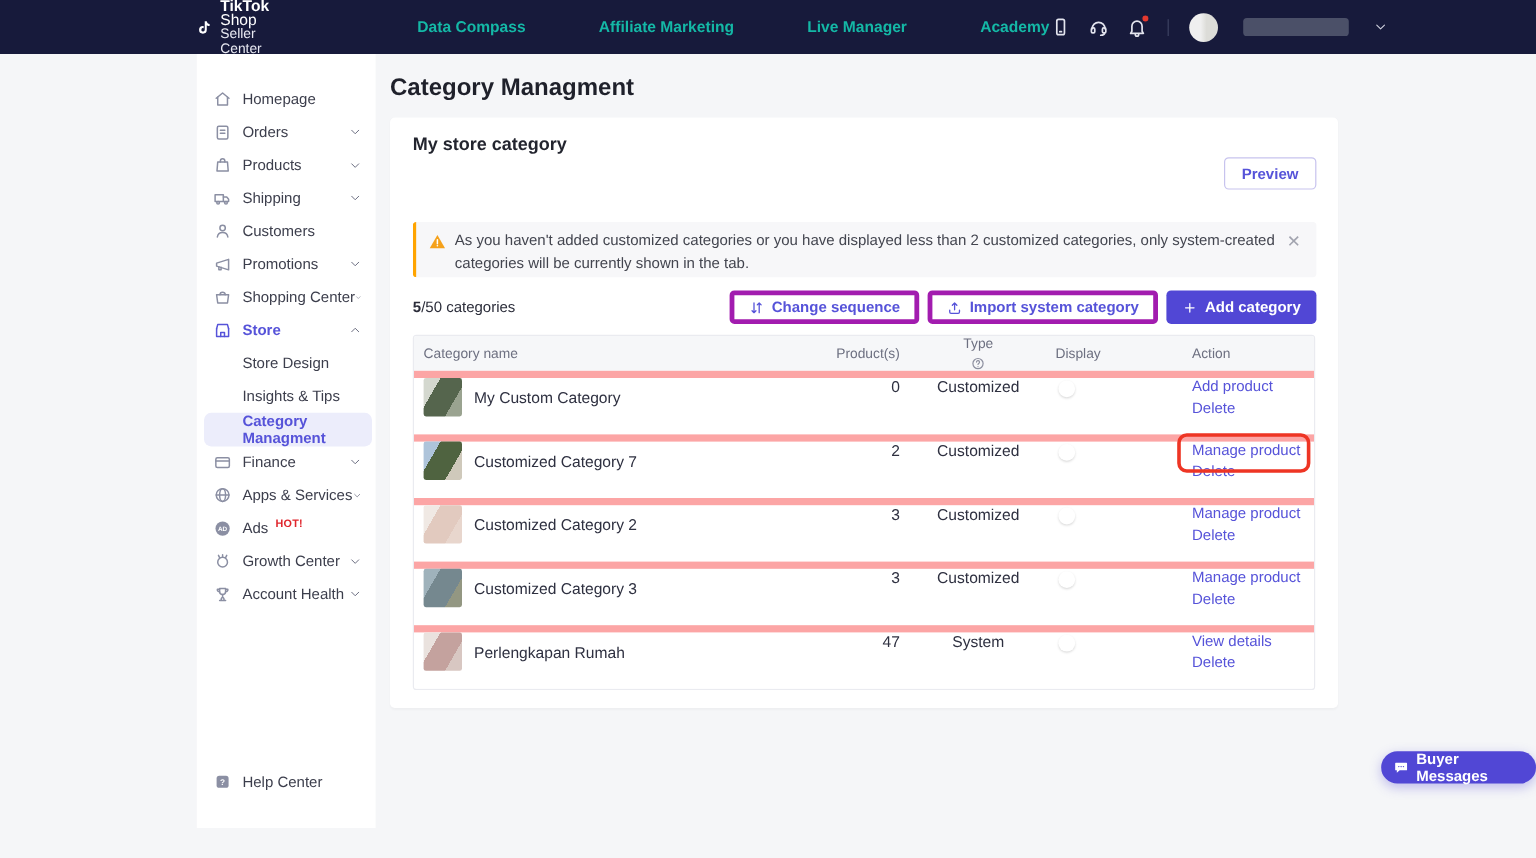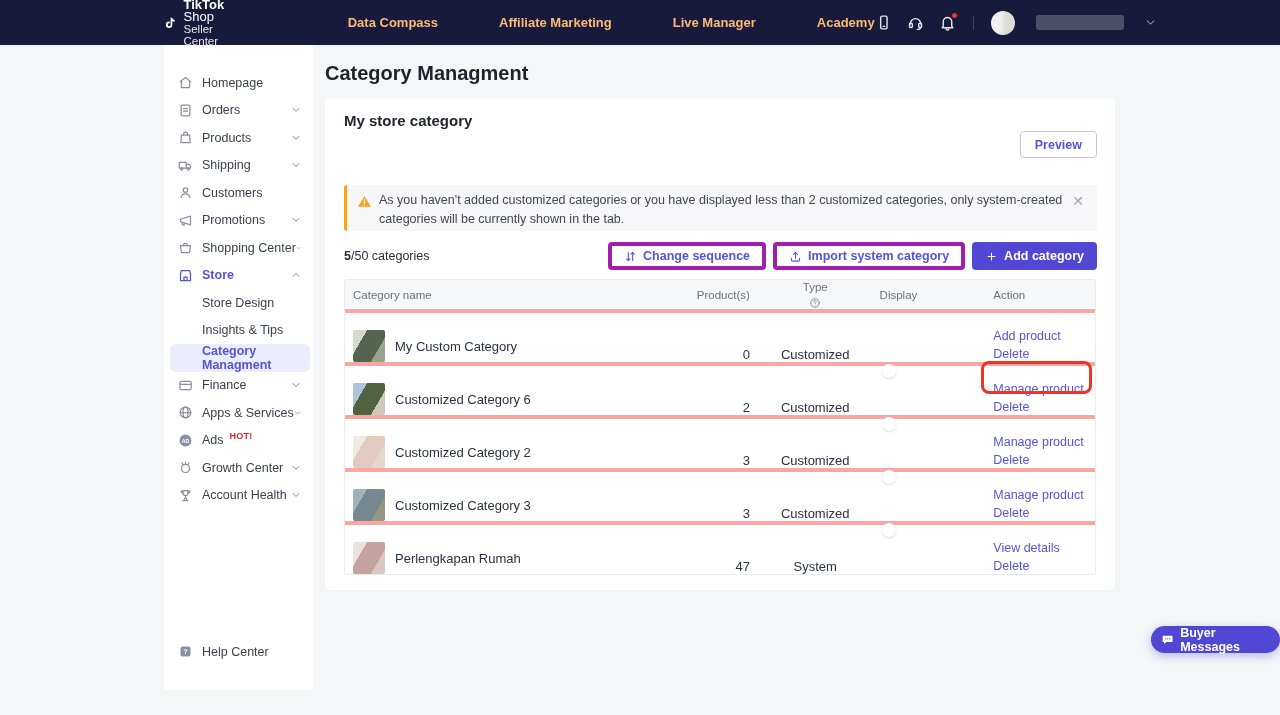--- a/index.html
+++ b/index.html
@@ -13,21 +13,21 @@
   
   .navbar{position:absolute;left:0;top:0;width:1280px;height:45px;background:#171a3b;
     display:flex;align-items:center;padding:0 167px 0 163px;color:#fff;}
   .logo{display:flex;align-items:center;gap:7px;}
   .logo-note{width:21px;height:24px;color:#fff;}
   .logo-text{line-height:12px;}
   .logo-l1{font-size:13px;}
   .logo-l1 b{font-weight:700;}
   .logo-l2{font-size:11.5px;color:#e8e9f2;}
   .nav-menu{display:flex;align-items:center;gap:27px;margin-left:82px;}
-  .nav-item{font-size:13px;font-weight:600;color:#fdba74;cursor:pointer;white-space:nowrap;padding-left:34px;}
+  .nav-item{font-size:13px;font-weight:600;color:#14b8a6;cursor:pointer;white-space:nowrap;padding-left:34px;}
   .nav-right{margin-left:auto;display:flex;align-items:center;gap:15px;}
   .nav-ic{width:17px;height:17px;color:#e3e4ee;position:relative;}
   .bell-wrap{position:relative;}
   .dot{position:absolute;right:-2px;top:-2px;width:7px;height:7px;border-radius:50%;background:#e5392f;border:1px solid #171a3b;}
   .nav-divider{width:1px;height:14px;background:#3c4161;margin:0 2px;}
   .avatar{width:24px;height:24px;border-radius:50%;background:linear-gradient(90deg,#efefef 40%,#dcdcd8 60%);}
   .redacted{width:88px;height:15px;border-radius:3px;background:#4b5068;margin-left:6px;}
   .nav-chev{width:11px;height:11px;color:#cfd1de;margin-left:6px;}
 
   
@@ -62,21 +62,21 @@
   .count-text b{font-weight:700;}
   .btn-group{margin-left:auto;display:flex;gap:7px;}
   .btn-outline{height:28px;padding:0 12px;background:#fff;border:4px solid #a21caf;border-radius:4px;display:flex;align-items:center;gap:6px;
     font-size:12.5px;font-weight:600;color:#5653d9;cursor:pointer;font-family:inherit;}
   .btn-fill{height:28px;padding:0 13px;background:#5147d5;border:none;border-radius:4px;display:flex;align-items:center;gap:6px;
     font-size:12.5px;font-weight:600;color:#fff;cursor:pointer;font-family:inherit;}
   .btn-ic{width:13px;height:13px;}
 
   .table{position:absolute;left:19px;top:181px;width:752px;border:1px solid #eaebf0;border-radius:3px;overflow:hidden;}
   .t-head{display:flex;align-items:center;height:29px;background:#f6f7f9;font-size:11.5px;color:#6d7081;}
-  .t-row{display:flex;align-items:flex-end;height:53px;border-top:4px solid #fca5a5;background:#fff;}
+  .t-row{display:flex;align-items:flex-start;height:53px;border-top:6px solid #fca5a5;background:#fff;}
   .c-name{width:240px;display:flex;align-items:center;gap:10px;padding-left:8px;}
   .c-edit{width:40px;display:flex;align-items:center;}
   .c-prod{width:130px;text-align:right;padding-right:4px;}
   .c-type{width:110px;padding-left:13px;display:flex;align-items:center;gap:4px;flex-direction:column;}
   .c-disp{width:120px;padding-left:16px;}
   .c-act{width:112px;padding-left:10px;display:flex;flex-direction:column;gap:3px;}
   .cell-text{font-size:13px;color:#2e3040;}
   .thumb{width:32px;height:32px;border-radius:2px;flex:none;filter:blur(.6px);}
   .edit-ic{width:14px;height:14px;color:#a7aab6;cursor:pointer;}
   .q-ic{width:12px;height:12px;color:#8d90a0;}
@@ -416,21 +416,21 @@
     <div class="c-disp"><span class="toggle"></span></div>
     <div class="c-act">
               <span class="act-link">Add product</span>
               <span class="act-link">Delete</span>
             </div>
   </div>
 
   <div class="t-row">
     <div class="c-name">
       <span class="thumb" style="background: linear-gradient(120deg, rgb(174, 196, 218) 28%, rgb(79, 99, 64) 28%, rgb(79, 99, 64) 72%, rgb(207, 201, 187) 72%);"></span>
-      <span class="cell-text">Customized Category 6</span>
+      <span class="cell-text">Customized Category 7</span>
     </div>
     <div class="c-edit">
               <span class="edit-ic"></span>
             </div>
     <div class="c-prod cell-text">2</div>
     <div class="c-type cell-text">Customized</div>
     <div class="c-disp"><span class="toggle"></span></div>
     <div class="c-act">
               <span class="act-link">Manage product</span>
               <span class="act-link">Delete</span>

